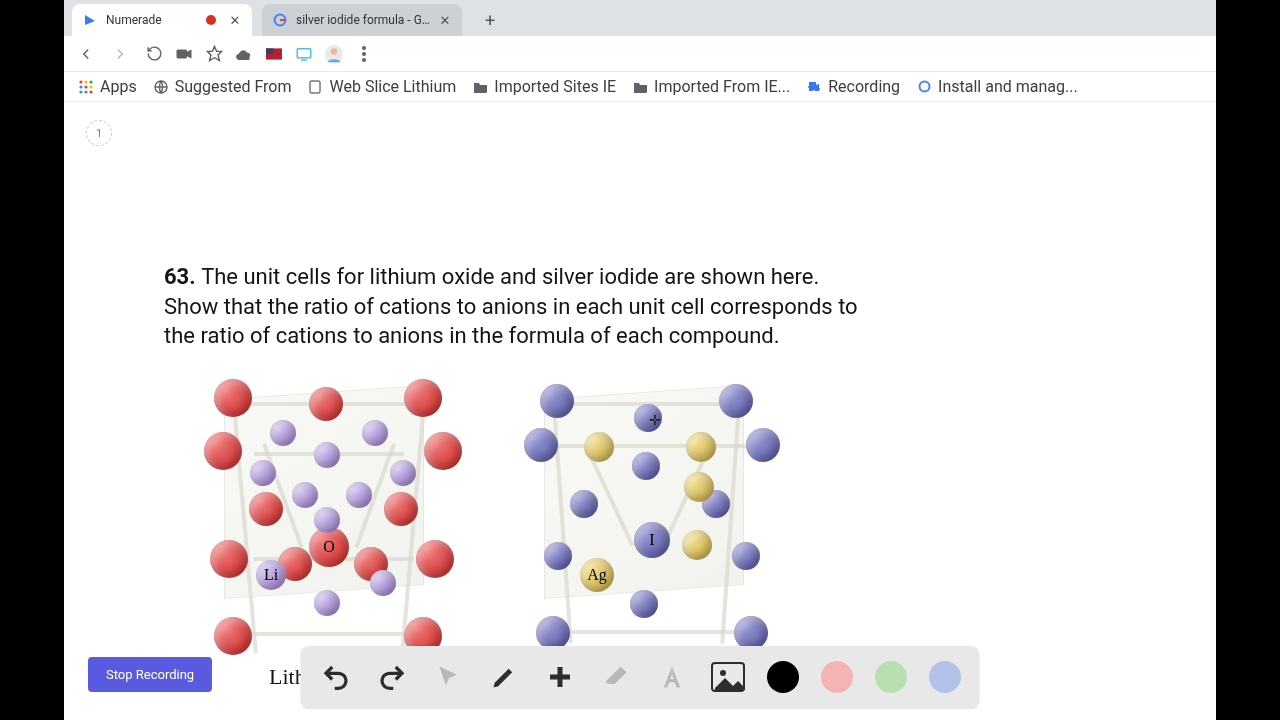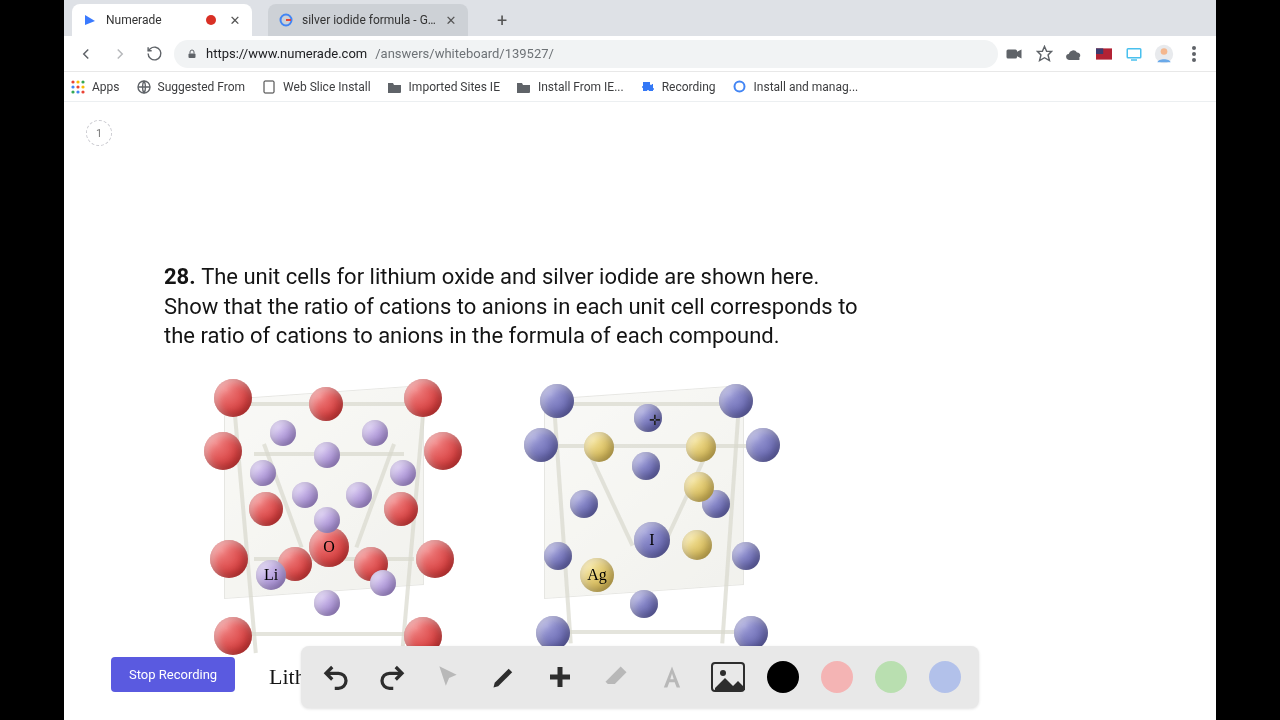--- a/index.html
+++ b/index.html
@@ -2,40 +2,40 @@
 <html><head>
 <meta charset="utf-8">
 <style>
 * { margin: 0; padding: 0; box-sizing: border-box; font-family: -apple-system, BlinkMacSystemFont, "Segoe UI", Roboto, Arial, sans-serif; }
 html, body { width: 1280px; height: 720px; overflow: hidden; background: #fff; }
 .stage { position: relative; width: 1280px; height: 720px; background: #000; }
 .browser { position: absolute; top: 0; left: 64px; width: 1152px; height: 720px; background: #fff; display: flex; flex-direction: column; }
 
 
 .tabstrip { height: 36px; background: #dee1e6; display: flex; align-items: flex-end; padding-left: 8px; }
-.tab { height: 32px; background: #fff; border-radius: 8px 8px 0 0; display: flex; align-items: center; padding: 0 10px; font-size: 12px; color: #333; margin-right: 16px; min-width: 180px; max-width: 200px; position: relative; }
+.tab { height: 32px; background: #fff; border-radius: 8px 8px 0 0; display: flex; align-items: center; padding: 0 10px; font-size: 12px; color: #333; margin-right: 10px; min-width: 180px; max-width: 200px; position: relative; }
 .tab.inactive { background: #cdd1d6; }
 .tab .favicon { width: 16px; height: 16px; margin-right: 8px; display: inline-flex; align-items: center; justify-content: center; }
 .tab .title { flex: 1; white-space: nowrap; overflow: hidden; text-overflow: ellipsis; }
 .tab .rec { width: 10px; height: 10px; border-radius: 50%; background: #d93025; margin-right: 6px; }
 .tab .close { width: 14px; height: 14px; margin-left: 6px; display: inline-flex; align-items: center; justify-content: center; color: #555; font-size: 13px; }
 .newtab { width: 28px; height: 28px; display: flex; align-items: center; justify-content: center; color: #555; font-size: 18px; margin-left: 4px; margin-bottom: 2px; }
 
 
 .addrbar { height: 36px; background: #fff; display: flex; align-items: center; padding: 0 8px; border-bottom: 1px solid #e8e8e8; gap: 6px; }
 .navbtn { width: 28px; height: 28px; display: flex; align-items: center; justify-content: center; color: #5f6368; border-radius: 50%; }
 .navbtn.disabled { color: #b7b9bc; }
 .omnibox { flex: 1; height: 28px; background: #f1f3f4; border-radius: 14px; display: flex; align-items: center; padding: 0 12px; font-size: 13px; color: #5f6368; gap: 8px; }
 .omnibox .url { color: #202124; }
 .omnibox .path { color: #6d7276; }
 .righticons { display: flex; align-items: center; gap: 10px; padding-right: 4px; }
 .righticons .ico { width: 20px; height: 20px; display: inline-flex; align-items: center; justify-content: center; color: #5f6368; }
 
 
-.bmbar { height: 30px; background: #fff; display: flex; align-items: center; padding: 0 6px; gap: 16px; font-size: 12px; color: #3c3d3f; border-bottom: 1px solid #eceff1; }
+.bmbar { height: 30px; background: #fff; display: flex; align-items: center; padding: 0 14px; gap: 16px; font-size: 16px; color: #3c3d3f; border-bottom: 1px solid #eceff1; }
 .bm { display: flex; align-items: center; gap: 6px; }
 .bm .bico { width: 16px; height: 16px; display: inline-flex; align-items: center; justify-content: center; }
 
 
 .content { flex: 1; position: relative; background: #fff; overflow: hidden; }
 .pagebadge { position: absolute; top: 18px; left: 22px; width: 26px; height: 26px; border: 1px dashed #c9c9cf; border-radius: 50%; display: flex; align-items: center; justify-content: center; font-size: 11px; color: #7a7a7a; }
 .question { position: absolute; top: 160px; left: 100px; width: 700px; font-family: Georgia, "Times New Roman", serif; font-size: 22px; line-height: 1.35; color: #141414; }
 .question .num { font-weight: bold; }
 .question .body { display: inline-block; }
 .caption { position: absolute; left: 205px; bottom: 30px; font-family: Georgia, "Times New Roman", serif; font-size: 22px; color: #141414; }
@@ -54,21 +54,21 @@
 .cursor { position: absolute; font-size: 14px; color: #222; pointer-events:none; }
 
 
 .wb-toolbar { position: absolute; left: 50%; bottom: 12px; transform: translateX(-50%); background: #e8e8e8; border-radius: 8px; height: 62px; display: flex; align-items: center; padding: 0 18px; gap: 22px; box-shadow: 0 1px 3px rgba(0,0,0,.12); }
 .wb-toolbar .tbtn { width: 34px; height: 34px; display: flex; align-items: center; justify-content: center; color: #2d2d2d; }
 .wb-toolbar .tbtn.disabled { color: #b8b8b8; }
 .swatch { width: 32px; height: 32px; border-radius: 50%; }
 .imgbtn { border: 2px solid #2d2d2d; border-radius: 4px; width: 38px; height: 30px; }
 
 
-.stoprec { position: absolute; left: 24px; bottom: 28px; background: #5a5ae0; color: #fff; font-size: 13px; padding: 10px 18px; border-radius: 4px; margin-left: 23px; }
+.stoprec { position: absolute; left: 24px; bottom: 28px; background: #5a5ae0; color: #fff; font-size: 13px; padding: 10px 18px; border-radius: 4px; }
 
 svg { display:block; }
 </style>
 </head>
 <body>
 
 <div class="stage">
   <div class="browser">
 
     <div class="tabstrip">
@@ -105,30 +105,20 @@
           <svg width="18" height="18" viewBox="0 0 24 24" fill="none" stroke="currentColor" stroke-width="2">
             <polyline points="9 18 15 12 9 6"></polyline>
           </svg>
         </div>
       <div class="navbtn">
           <svg width="17" height="17" viewBox="0 0 24 24" fill="none" stroke="currentColor" stroke-width="2">
             <path d="M3 12a9 9 0 1 0 3-6.7L3 8"></path>
             <polyline points="3 3 3 8 8 8"></polyline>
           </svg>
         </div>
-      <div class="omnibox">
-        <span>
-            <svg width="12" height="12" viewBox="0 0 24 24" fill="#5f6368">
-              <rect x="5" y="11" width="14" height="9" rx="2"></rect>
-              <path d="M8 11V8a4 4 0 0 1 8 0v3" fill="none" stroke="#5f6368" stroke-width="2"></path>
-            </svg>
-          </span>
-        <span class="url">https://www.numerade.com</span>
-          <span class="path">/answers/whiteboard/139527/</span>
-      </div>
       <div class="righticons">
         <span class="ico">
             <svg width="18" height="14" viewBox="0 0 24 18" fill="#5f6368">
               <rect x="2" y="3" width="14" height="12" rx="2"></rect>
               <polygon points="16,6 22,3 22,15 16,12"></polygon>
             </svg>
           </span>
         <span class="ico">
             <svg width="17" height="17" viewBox="0 0 24 24" fill="none" stroke="#5f6368" stroke-width="2">
               <polygon points="12 2 15 9 22 9 17 14 19 22 12 18 5 22 7 14 2 9 9 9"></polygon>
@@ -193,37 +183,37 @@
             </svg>
           </span>
           <span>Suggested From</span>
         </div>
       <div class="bm">
           <span class="bico">
             <svg width="12" height="14" viewBox="0 0 12 14" fill="#333">
               <rect x="1" y="1" width="10" height="12" rx="1" fill="#fff" stroke="#333"></rect>
             </svg>
           </span>
-          <span>Web Slice Install</span>
+          <span>Web Slice Lithium</span>
         </div>
       <div class="bm">
           <span class="bico">
             <svg width="15" height="12" viewBox="0 0 15 12" fill="#5f6368">
               <path d="M1 2h5l1 2h7v7a1 1 0 0 1-1 1H1z"></path>
             </svg>
           </span>
           <span>Imported Sites IE</span>
         </div>
       <div class="bm">
           <span class="bico">
             <svg width="15" height="12" viewBox="0 0 15 12" fill="#5f6368">
               <path d="M1 2h5l1 2h7v7a1 1 0 0 1-1 1H1z"></path>
             </svg>
           </span>
-          <span>Install From IE...</span>
+          <span>Imported From IE...</span>
         </div>
       <div class="bm">
           <span class="bico">
             <svg width="14" height="14" viewBox="0 0 14 14" fill="#3478f6">
               <path d="M5 2h4v2a1 1 0 0 0 2 0h1v4a1 1 0 0 1 0 2v1H8a1 1 0 0 0-2 0H2V8a1 1 0 0 1 0-2V2h3z"></path>
             </svg>
           </span>
           <span>Recording</span>
         </div>
       <div class="bm">
@@ -233,21 +223,21 @@
             </svg>
           </span>
           <span>Install and manag...</span>
         </div>
     </div>
 
     <div class="content">
       <div class="pagebadge">1</div>
 
       <div class="question">
-        <span class="num">28.</span>
+        <span class="num">63.</span>
         <span class="body" style="text-align:justify; display:inline;">The unit cells for lithium oxide and silver iodide are shown here. Show that the ratio of cations to anions in each unit cell corresponds to the ratio of cations to anions in the formula of each compound.</span>
       </div>
 
       <div class="diagram left">
         <div class="cellframe"></div>
 
         <div class="bond" style="left:40px; top:30px; width:190px; transform:rotate(0deg);"></div>
         <div class="bond" style="left:40px; top:30px; width:250px; transform:rotate(85deg);"></div>
         <div class="bond" style="left:230px; top:30px; width:250px; transform:rotate(95deg);"></div>
         <div class="bond" style="left:30px; top:260px; width:200px; transform:rotate(0deg);"></div>

